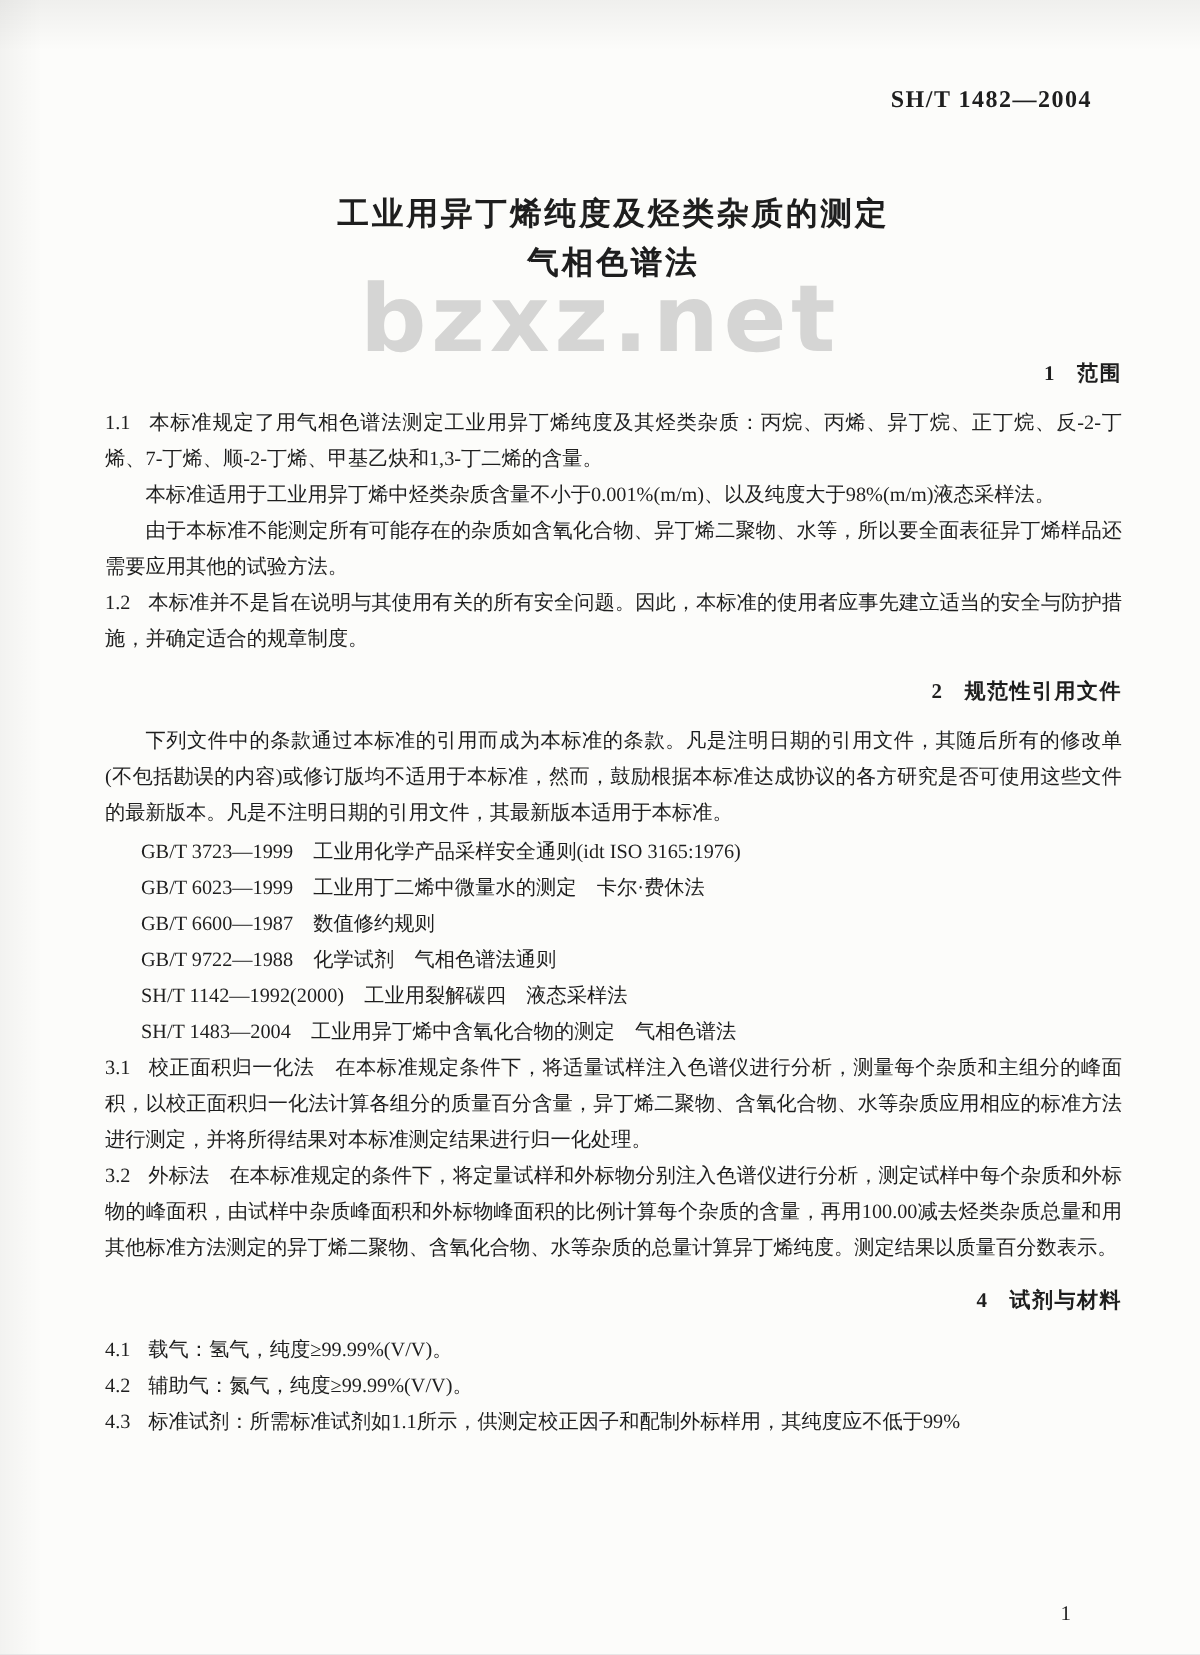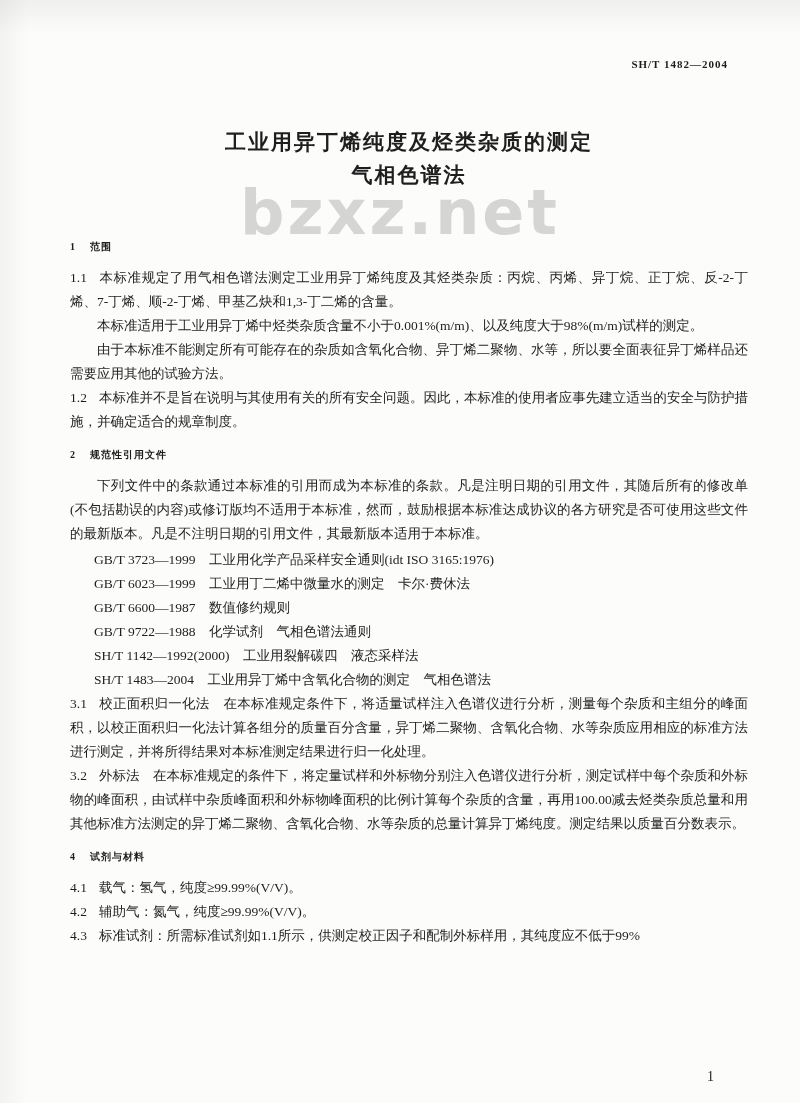--- a/index.html
+++ b/index.html
@@ -10,39 +10,40 @@
     font-family: "Liberation Serif", "DejaVu Serif", serif;
   }
   .page::before {
     content: ""; position: absolute; inset: 0; pointer-events: none;
     background:
       linear-gradient(180deg, rgba(0,0,0,0.05), rgba(0,0,0,0) 34px),
       linear-gradient(90deg, rgba(0,0,0,0.04), rgba(0,0,0,0) 28px);
   }
   .doc-number {
     position: absolute; top: 58px; right: 72px;
-    font-weight: bold; font-size: 11px; letter-spacing: 1px;
+    font-weight: bold; font-size: 16px; letter-spacing: 1px;
   }
   .watermark {
     position: absolute; top: 136px; left: 50%; transform: translateX(-50%);
     font-family: "DejaVu Sans", "Liberation Sans", sans-serif;
     font-size: 62px; font-weight: bold; letter-spacing: 3px;
     color: rgba(150,150,150,0.38); z-index: 2; pointer-events: none;
     white-space: nowrap;
     margin-top: 40px;
   }
   .content { position: relative; z-index: 1; padding: 48px 52px 0 70px; }
   .title-block {
     margin-top: 78px; text-align: center; font-weight: bold;
     font-size: 21px; line-height: 33px; letter-spacing: 2px;
   }
   .body { margin-top: 48px; font-size: 13.5px; }
   h2.sec {
-    font-size: 10px; font-weight: bold; margin: 14px 0 12px;
+    font-size: 14px; font-weight: bold; margin: 14px 0 12px;
     letter-spacing: 1px;
+    text-align: right;
   }
   .body > h2.sec:first-child { margin-top: 0; }
   .sec-num { margin-right: 14px; }
   p.para { margin: 0; line-height: 24px; text-align: justify; }
   p.para .clause-num { margin-right: 12px; }
   p.indent { text-indent: 2em; }
   .refs { margin: 2px 0 0 24px; }
   .ref { line-height: 24px; }
   .clause4 { margin-bottom: 10px; }
   .page-number { position: absolute; right: 86px; bottom: 18px; font-size: 14px; }
@@ -65,21 +66,21 @@
 
     <div class="body">
 
       <h2 class="sec">
         <span class="sec-num">1</span><span>范围</span>
       </h2>
 
       <p class="para">
         <span class="clause-num">1.1</span><span>本标准规定了用气相色谱法测定工业用异丁烯纯度及其烃类杂质：丙烷、丙烯、异丁烷、正丁烷、反-2-丁烯、7-丁烯、顺-2-丁烯、甲基乙炔和1,3-丁二烯的含量。</span>
       </p>
-      <p class="para indent">本标准适用于工业用异丁烯中烃类杂质含量不小于0.001%(m/m)、以及纯度大于98%(m/m)试样的测定。</p>
+      <p class="para indent">本标准适用于工业用异丁烯中烃类杂质含量不小于0.001%(m/m)、以及纯度大于98%(m/m)液态采样法。</p>
       <p class="para indent">由于本标准不能测定所有可能存在的杂质如含氧化合物、异丁烯二聚物、水等，所以要全面表征异丁烯样品还需要应用其他的试验方法。</p>
       <p class="para">
         <span class="clause-num">1.2</span><span>本标准并不是旨在说明与其使用有关的所有安全问题。因此，本标准的使用者应事先建立适当的安全与防护措施，并确定适合的规章制度。</span>
       </p>
 
       <h2 class="sec">
         <span class="sec-num">2</span><span>规范性引用文件</span>
       </h2>
 
       <p class="para indent">下列文件中的条款通过本标准的引用而成为本标准的条款。凡是注明日期的引用文件，其随后所有的修改单(不包括勘误的内容)或修订版均不适用于本标准，然而，鼓励根据本标准达成协议的各方研究是否可使用这些文件的最新版本。凡是不注明日期的引用文件，其最新版本适用于本标准。</p>

